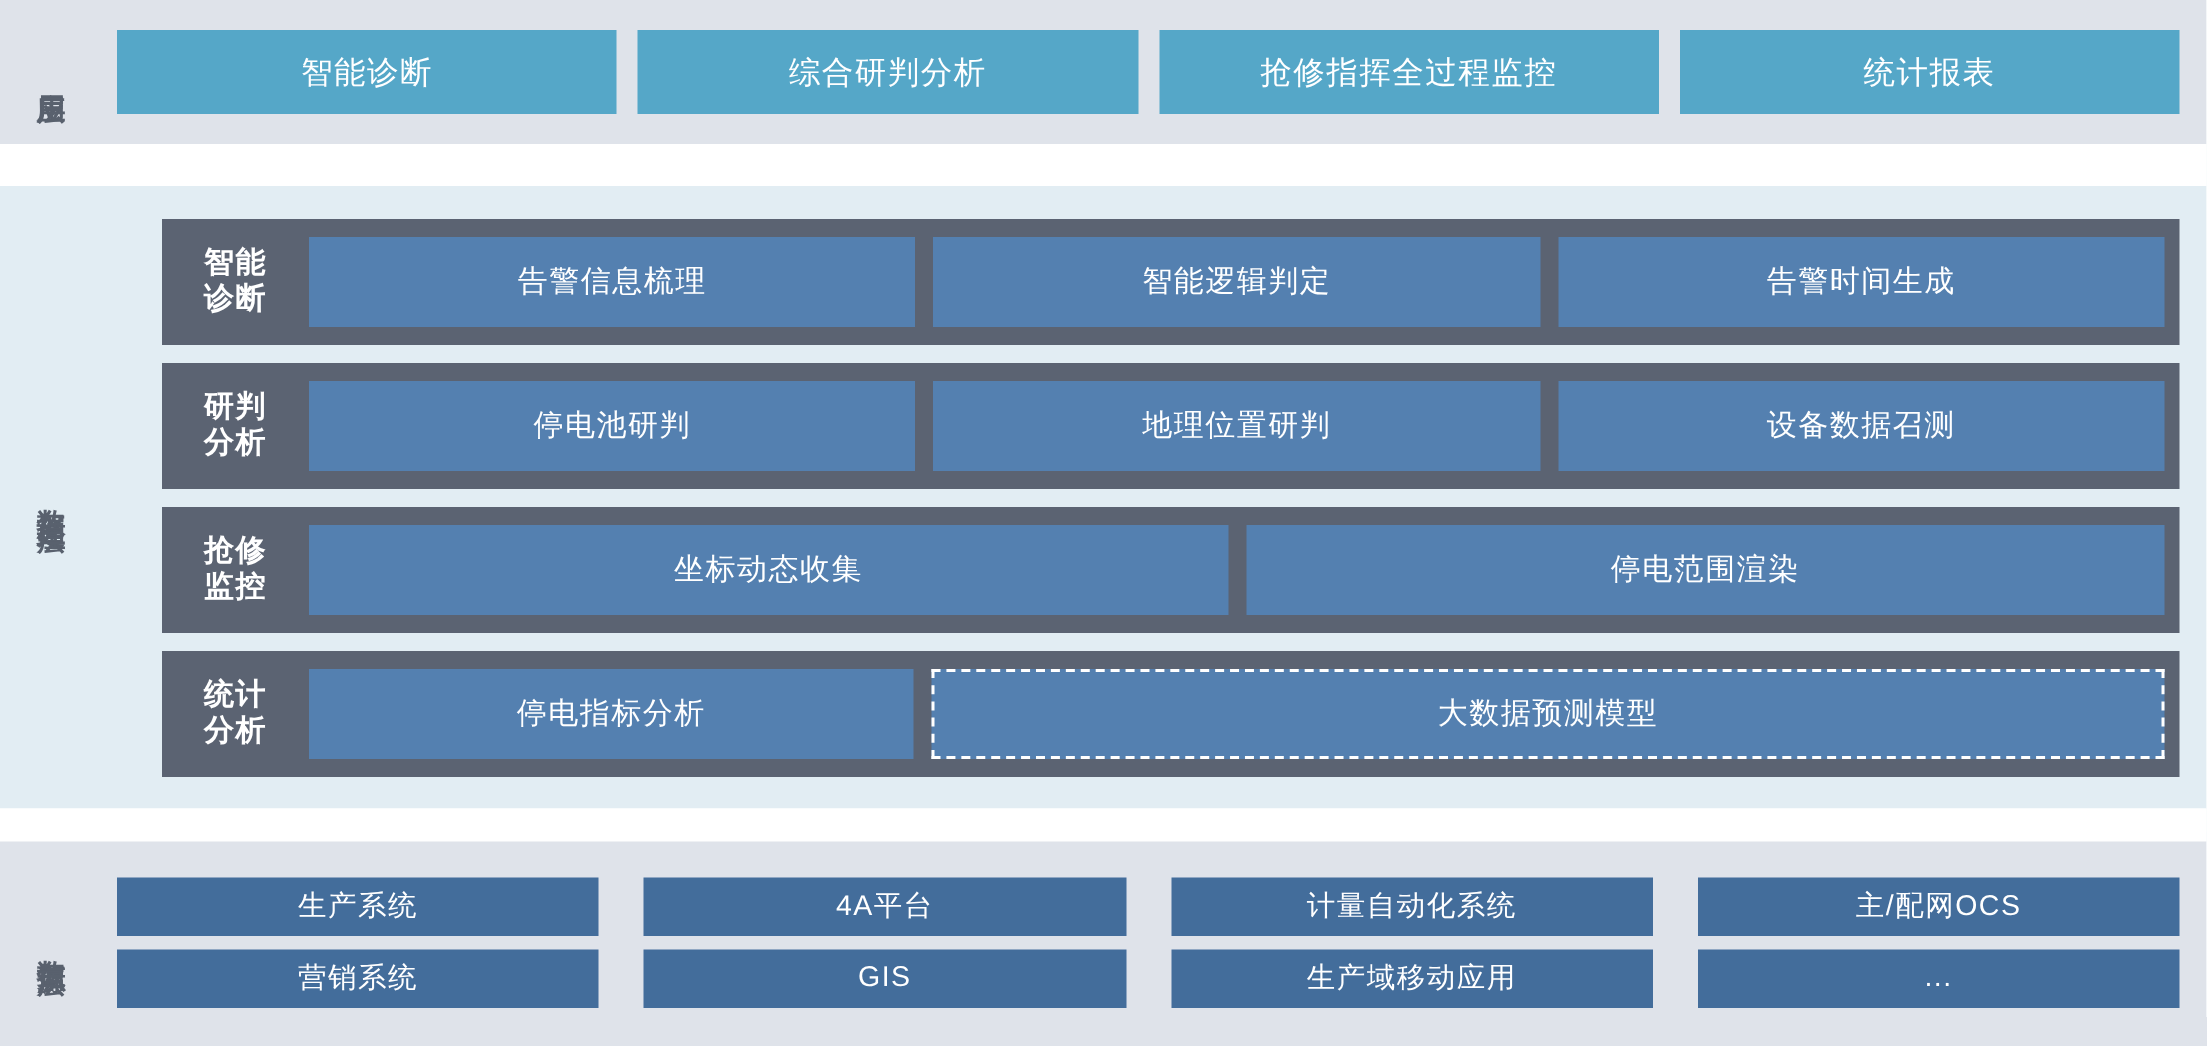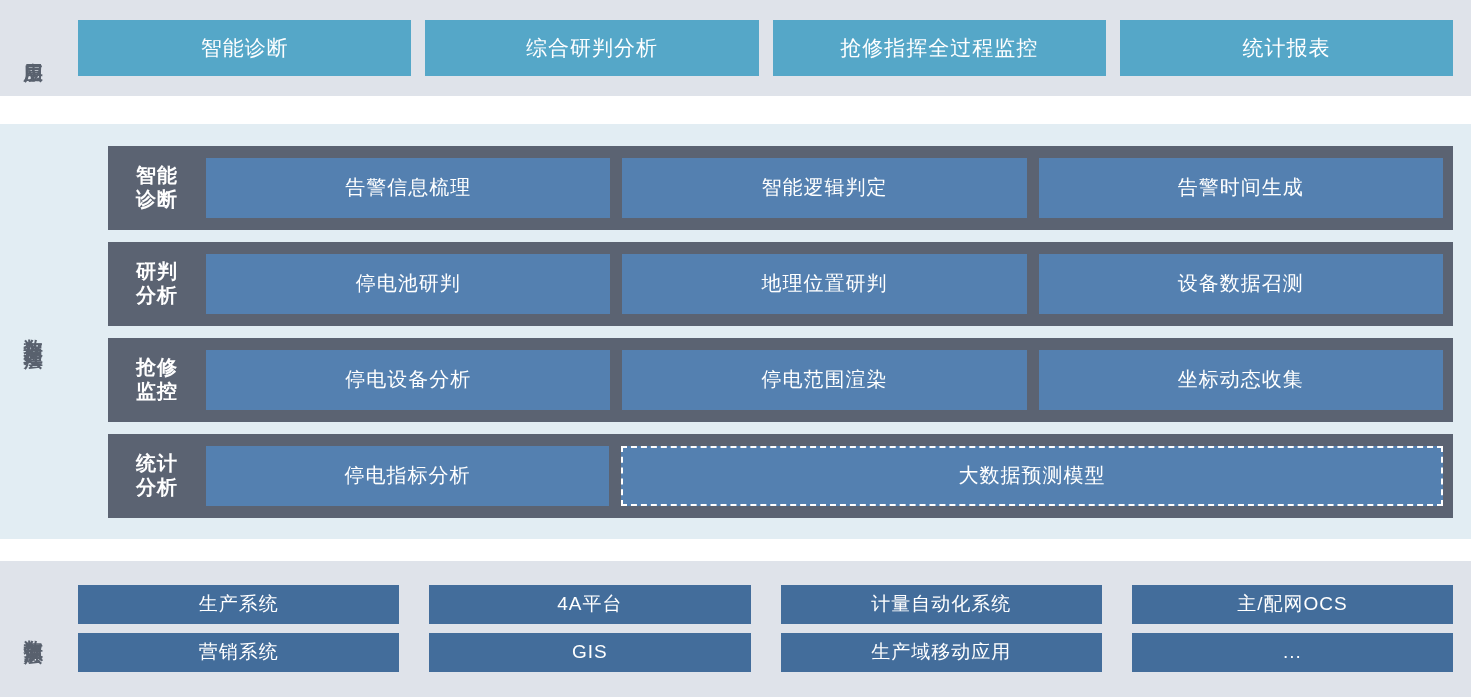--- a/index.html
+++ b/index.html
@@ -204,23 +204,22 @@
           <div class="proc-cell">停电池研判</div>
           <div class="proc-cell">地理位置研判</div>
           <div class="proc-cell">设备数据召测</div>
         </div>
       </div>
 
       <div class="proc-row">
         <div class="proc-row-label">抢修
 监控</div>
         <div class="proc-cells">
-          <div class="proc-cell">停电设备分析</div>
+          <div class="proc-cell">坐标动态收集</div>
           <div class="proc-cell">停电范围渲染</div>
-          <div class="proc-cell">坐标动态收集</div>
         </div>
       </div>
 
       <div class="proc-row">
         <div class="proc-row-label">统计
 分析</div>
         <div class="proc-cells">
           <div class="proc-cell">停电指标分析</div>
           <div class="proc-cell wide dashed">大数据预测模型</div>
         </div>

